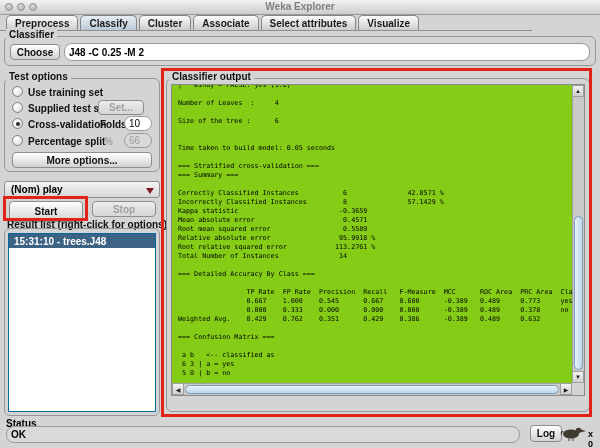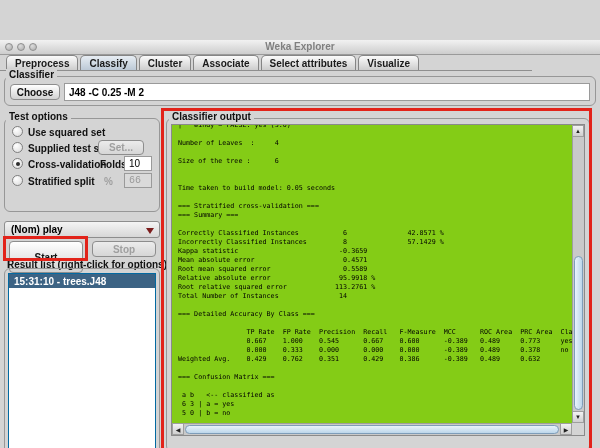--- a/index.html
+++ b/index.html
@@ -1,19 +1,19 @@
 <!DOCTYPE html>
 <html><head>
 <meta charset="utf-8">
 <style>
   * { box-sizing: border-box; margin: 0; padding: 0; }
   html,body { width:600px; height:448px; }
   body { font-family:"Liberation Sans", sans-serif; background:#d4d4d4; position:relative; overflow:hidden; }
 
-  .window { position:absolute; inset:0; background:#d4d4d4;margin-top:40px; }
+  .window { position:absolute; inset:0; background:#d4d4d4; }
 
   
   .titlebar { position:absolute; left:0; top:0; width:600px; height:15px;
     background:linear-gradient(#f2f2f2,#cdcdcd); border-bottom:1px solid #9a9a9a; }
   .traffic { position:absolute; left:5px; top:3px; display:flex; gap:4px; }
   .traffic span { width:8px; height:8px; border-radius:50%;
     background:radial-gradient(circle at 35% 30%, #dcdcdc, #adadad); border:1px solid #8f8f8f; display:inline-block; }
   .win-title { position:absolute; left:0; right:0; top:1px; text-align:center;
     font-size:10px; color:#7f7f7f; font-weight:600; }
 
@@ -29,23 +29,23 @@
   .gbox { position:absolute; border:1px solid #979797; border-radius:6px; }
   .glabel { position:absolute; font-size:10px; font-weight:700; color:#111;
     background:#d4d4d4; padding:0 3px; white-space:nowrap; }
 
   
   .btn { position:absolute; display:flex; align-items:center; justify-content:center;
     font-size:10px; font-weight:600; color:#111; border:1px solid #8d8d8d; border-radius:4px;
     background:linear-gradient(#ffffff,#d2d2d2); cursor:pointer; }
   .btn.disabled { color:#9f9f9f; background:linear-gradient(#ececec,#d6d6d6); cursor:default; }
 
-  .field { position:absolute; background:#ffffff; border:1px solid #9a9a9a; border-radius:0;
+  .field { position:absolute; background:#ffffff; border:1px solid #9a9a9a; border-radius:8px;
     font-size:10px; color:#000; display:flex; align-items:center; padding:0 4px; }
-  .field.disabled { background:#dadada; color:#9a9a9a;font-family:Liberation Mono, monospace; }
+  .field.disabled { background:#dadada; color:#9a9a9a; }
 
   
   .radio { position:absolute; width:11px; height:11px; border-radius:50%;
     border:1px solid #7f7f7f; background:radial-gradient(circle at 35% 30%, #ffffff, #d9d9d9); }
   .radio.checked::after { content:""; position:absolute; left:2.5px; top:2.5px; width:4px; height:4px;
     border-radius:50%; background:#2e2e2e; }
   .rlabel { position:absolute; font-size:10px; font-weight:600; color:#111; white-space:nowrap; }
   .rlabel.disabled { color:#9f9f9f; }
 
   
@@ -116,43 +116,44 @@
 
   <div class="gbox" style="left:4px; top:36px; width:592px; height:30px;"></div>
   <div class="glabel" style="left:6px; top:29px;">Classifier</div>
   <div class="btn" style="left:10px; top:44px; width:50px; height:16px;">Choose</div>
   <div class="field" style="left:64px; top:43px; width:526px; height:18px; font-weight:600;">J48 -C 0.25 -M 2</div>
 
   <div class="gbox" style="left:4px; top:78px; width:156px; height:94px;"></div>
   <div class="glabel" style="left:6px; top:71px;">Test options</div>
 
   <span class="radio" style="left:12px; top:86px;"></span>
-  <span class="rlabel" style="left:28px; top:87px;">Use squared set</span>
+  <span class="rlabel" style="left:28px; top:87px;">Use training set</span>
 
   <span class="radio" style="left:12px; top:102px;"></span>
   <span class="rlabel" style="left:28px; top:103px;">Supplied test set</span>
   <div class="btn disabled" style="left:98px; top:100px; width:46px; height:15px;">Set...</div>
 
   <span class="radio checked" style="left:12px; top:118px;"></span>
   <span class="rlabel" style="left:28px; top:119px;">Cross-validation</span>
   <span class="rlabel" style="left:100px; top:119px;">Folds</span>
   <div class="field" style="left:124px; top:116px; width:28px; height:15px;">10</div>
 
   <span class="radio" style="left:12px; top:135px;"></span>
-  <span class="rlabel" style="left:28px; top:136px;">Stratified split</span>
+  <span class="rlabel" style="left:28px; top:136px;">Percentage split</span>
   <span class="rlabel disabled" style="left:104px; top:136px;">%</span>
   <div class="field disabled" style="left:124px; top:133px; width:28px; height:15px;">66</div>
 
+  <div class="btn" style="left:12px; top:152px; width:140px; height:16px;">More options...</div>
 
   <div class="combo">
     <span>(Nom) play</span>
     <span class="arrow"></span>
   </div>
 
-  <div class="btn" style="left:9px; top:201px; width:74px; height:32px;">Start</div>
+  <div class="btn" style="left:9px; top:201px; width:74px; height:21px;">Start</div>
   <div class="btn disabled" style="left:92px; top:201px; width:64px; height:16px;">Stop</div>
 
   <div class="glabel" style="left:4px; top:219px; background:transparent;">Result list (right-click for options)</div>
   <div class="gbox" style="left:4px; top:228px; width:156px; height:188px;"></div>
   <div class="listbox">
     <div class="list-item selected">15:31:10 - trees.J48</div>
   </div>
 
   <div class="gbox" style="left:166px; top:78px; width:424px; height:334px;"></div>
   <div class="glabel" style="left:169px; top:71px;">Classifier output</div>

